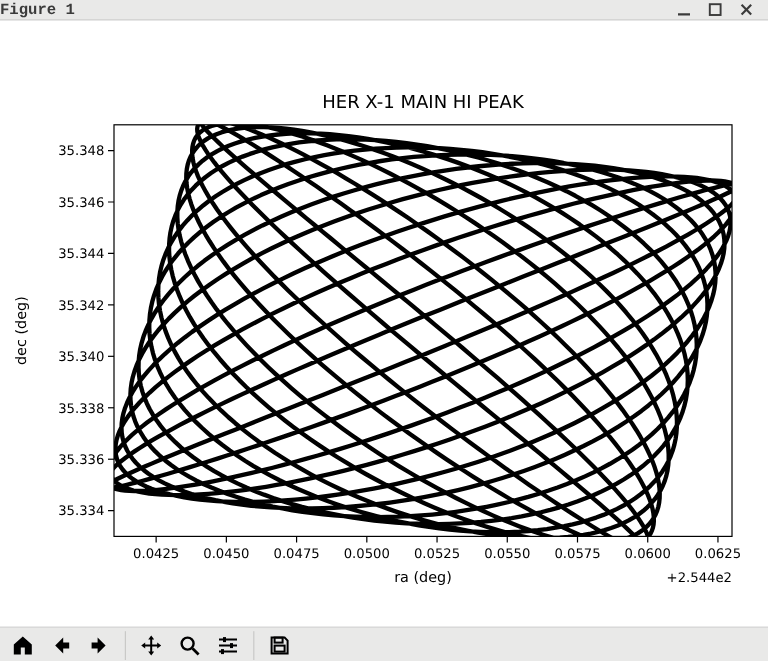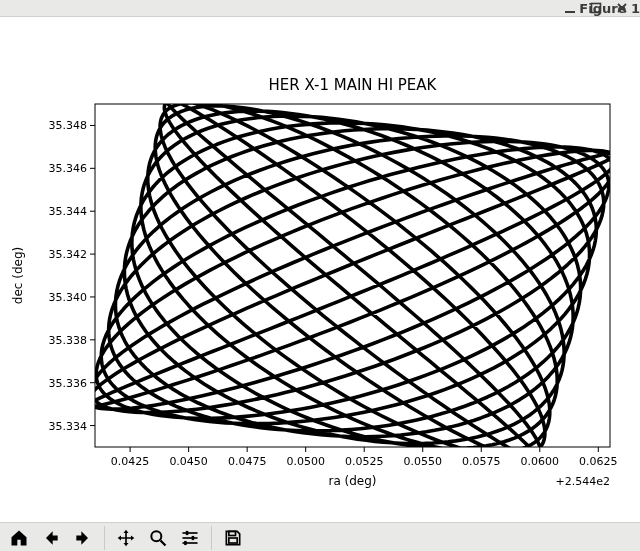--- a/index.html
+++ b/index.html
@@ -25,22 +25,23 @@
     display: flex;
     align-items: center;
     position: relative;
     color: #3b3b3b;
     font-size: 13px;
     font-weight: 600;
   }
   .titlebar .title {
     position: absolute;
     left: 0; right: 0;
-    text-align: right;
+    text-align: left;
     pointer-events: none;
+    font-family: Liberation Mono, monospace;
   }
   .titlebar .controls {
     margin-left: auto;
     display: flex;
     gap: 10px;
     padding-right: 10px;
   }
   .titlebar .ctrl {
     width: 16px;
     height: 16px;

